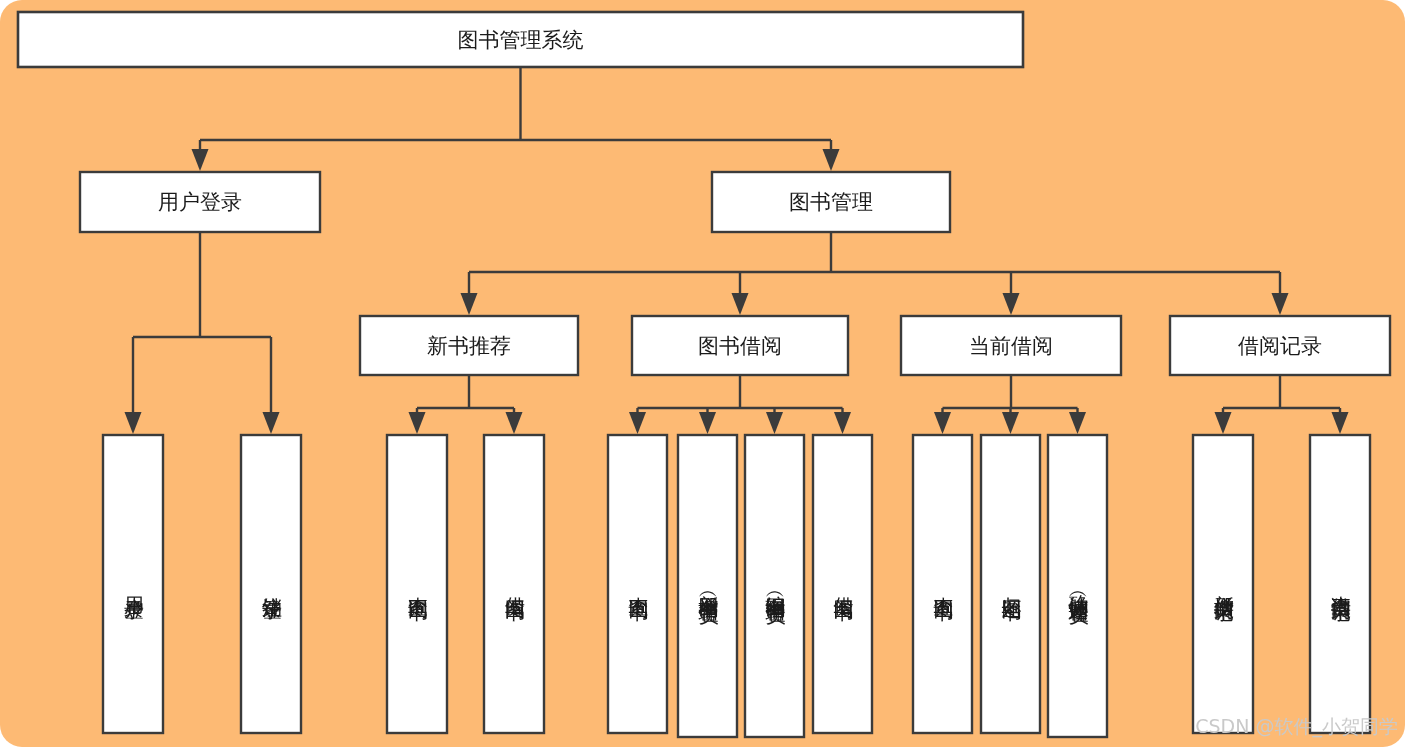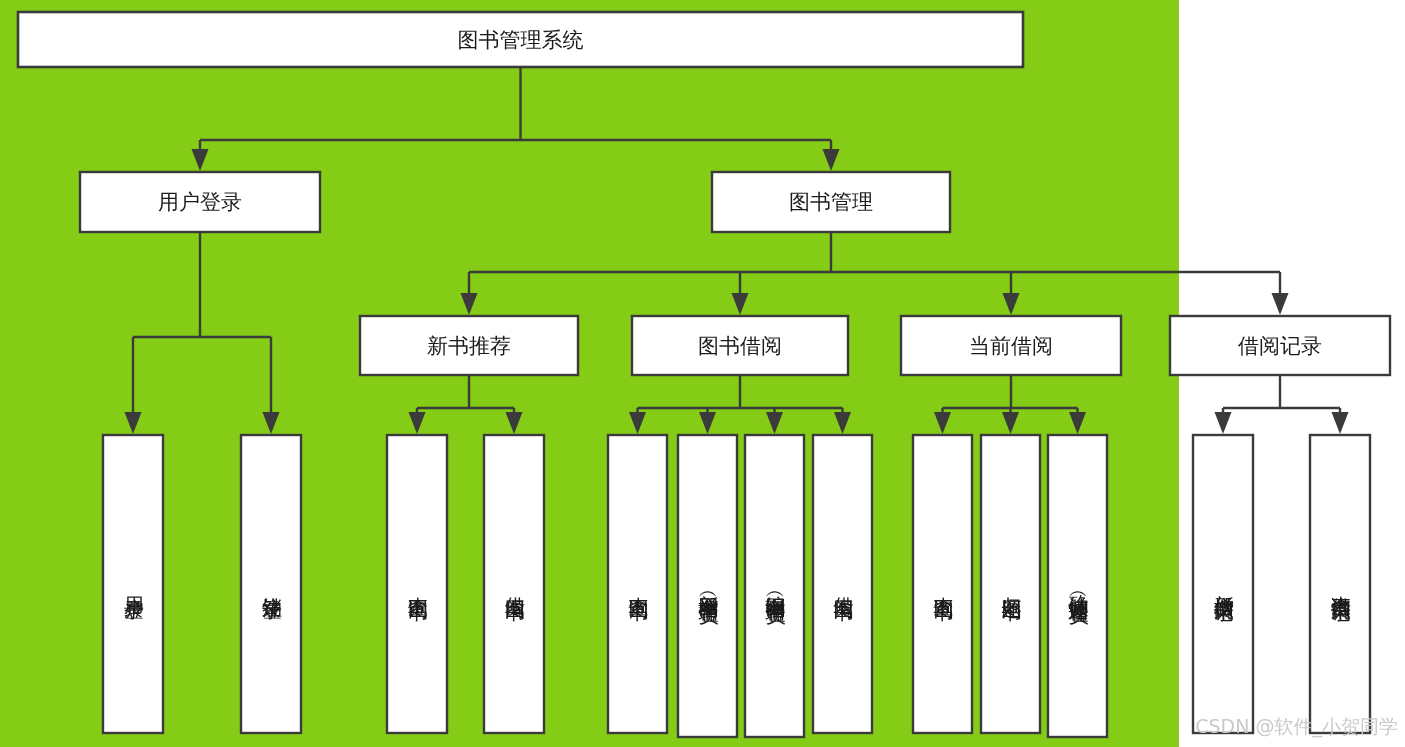--- a/index.html
+++ b/index.html
@@ -9,23 +9,24 @@
     background: #ffffff;
   }
   body {
     width: 1405px;
     height: 747px;
     overflow: hidden;
     font-family: "DejaVu Sans", "Liberation Sans", sans-serif;
   }
   #diagram-root {
     position: relative;
-    width: 1179px;
+    width: 1405px;
     height: 747px;
-    background: #84cc16;
+    background: #fdba74;
+    border-radius: 22px;
   }
   svg.diagram-canvas {
     position: absolute;
     left: 0;
     top: 0;
     width: 1405px;
     height: 747px;
     display: block;
   }
   .node-rect {

